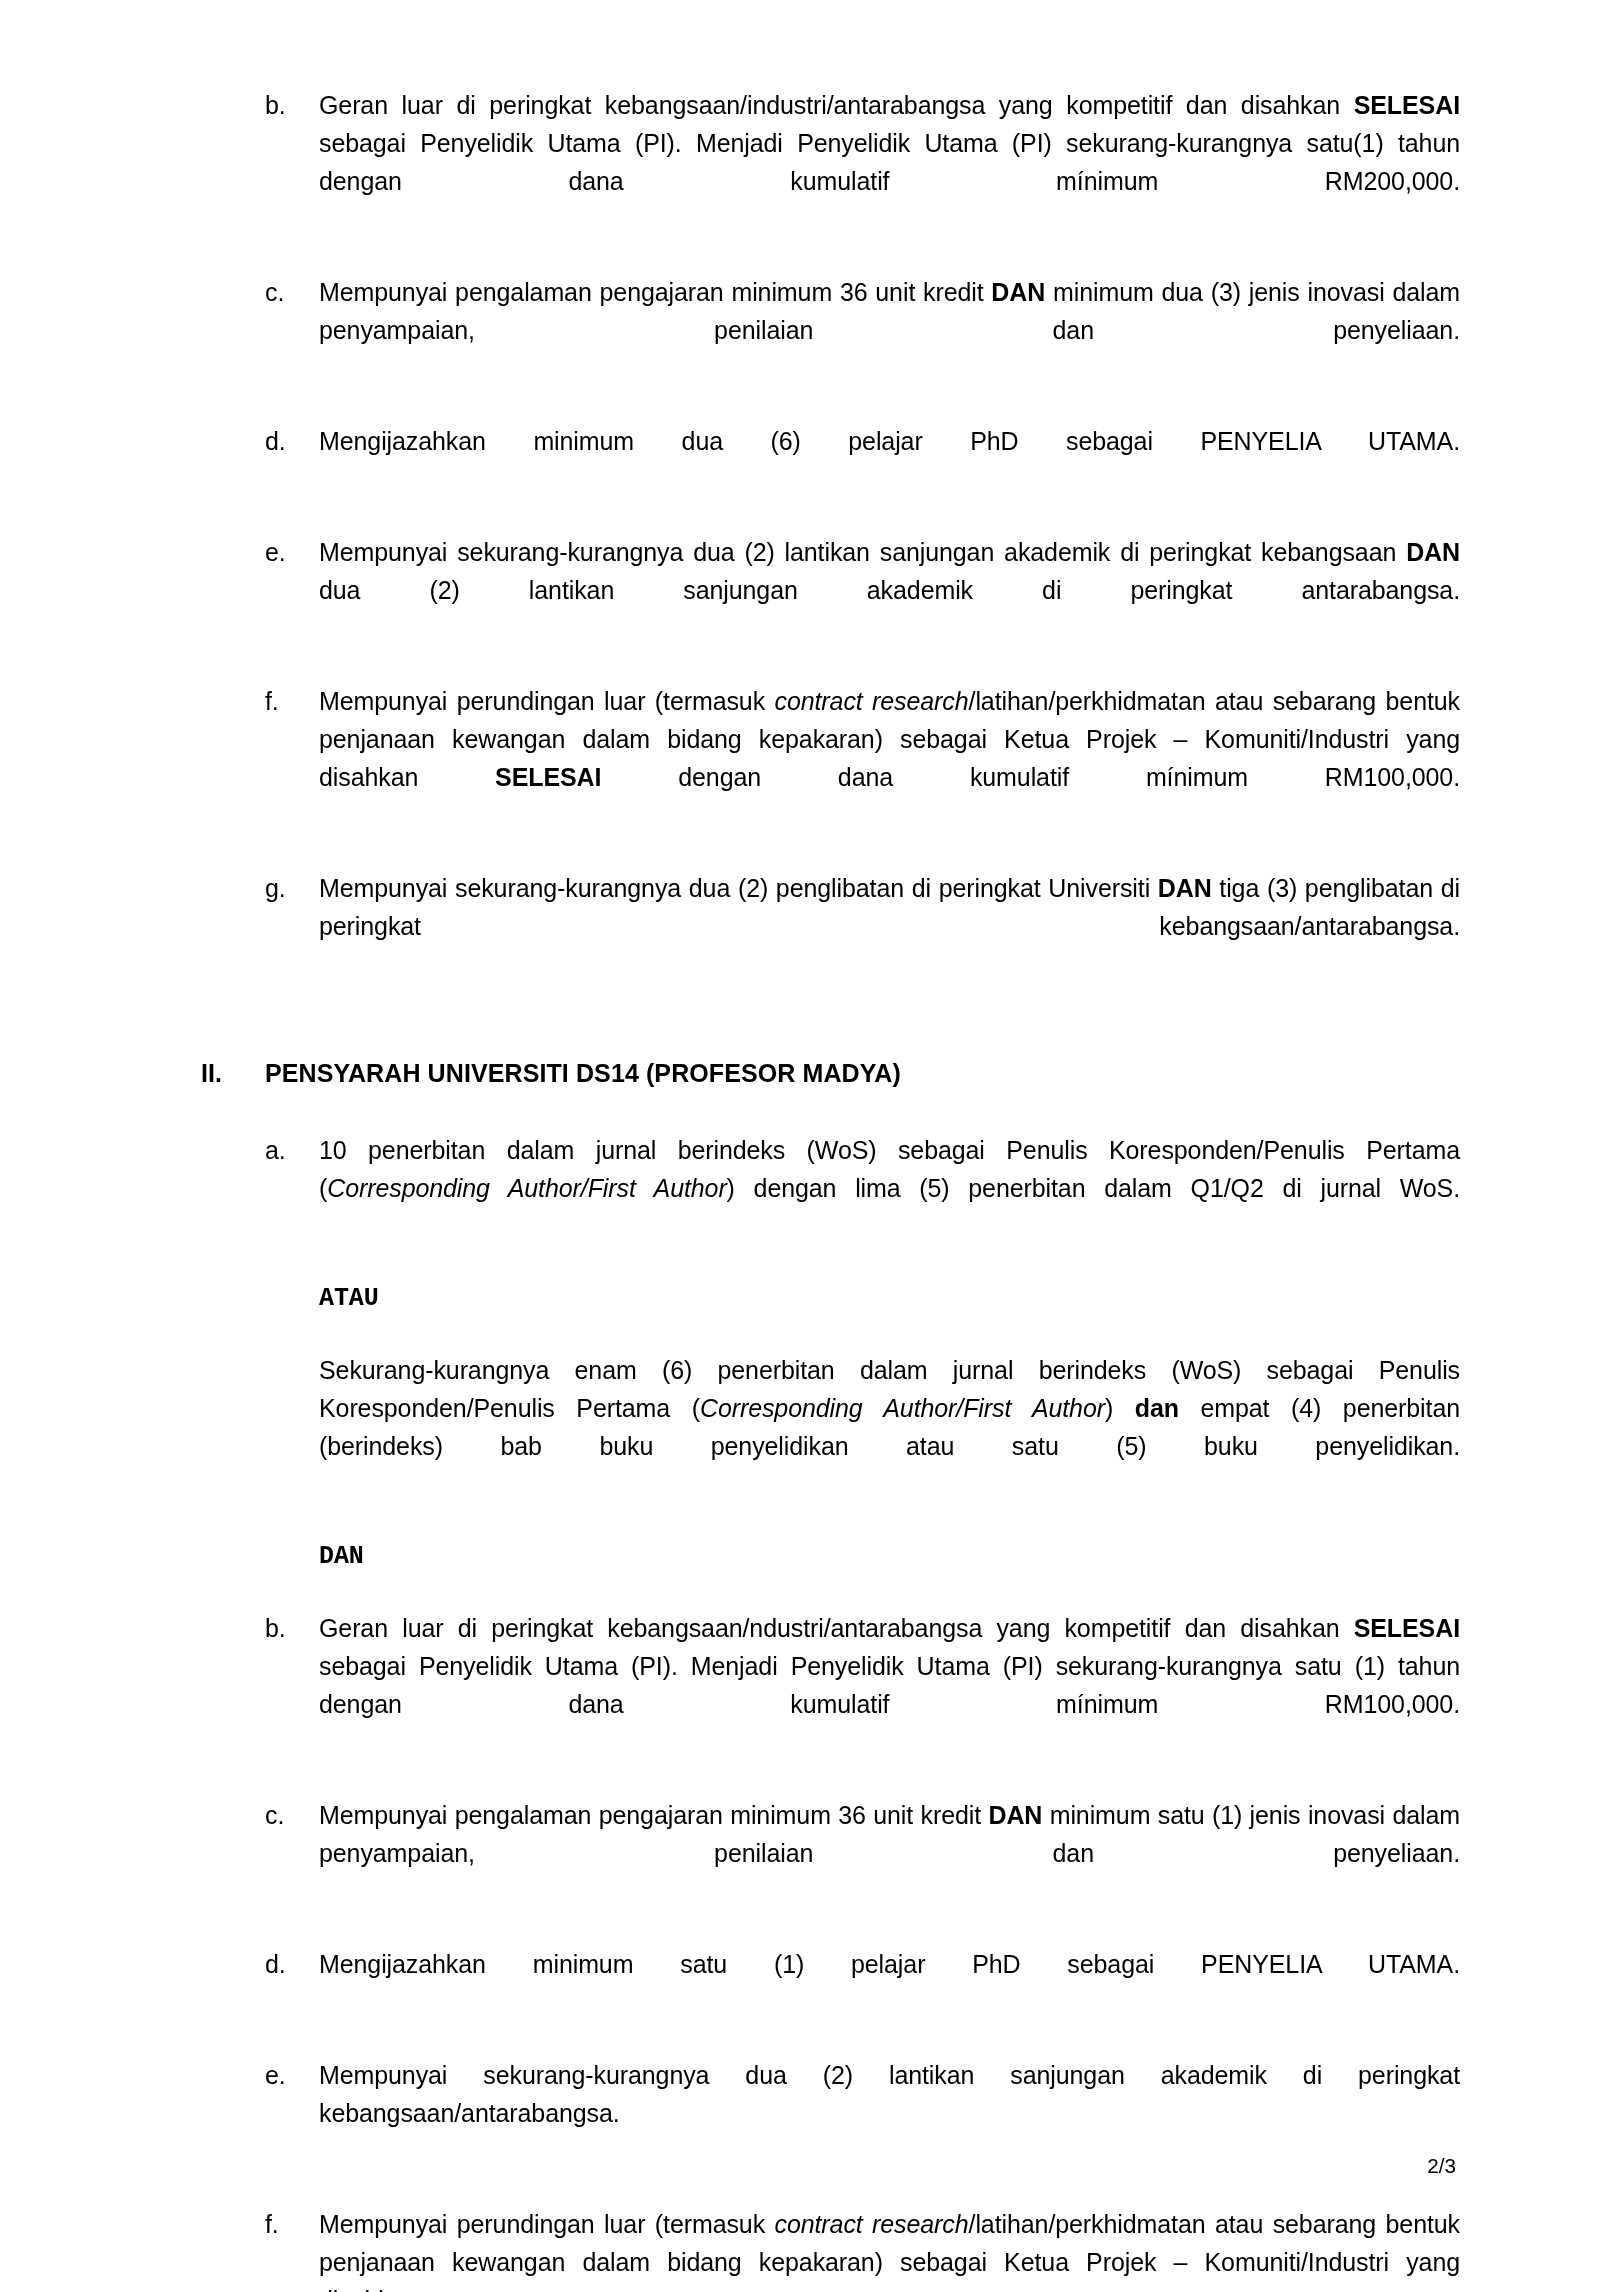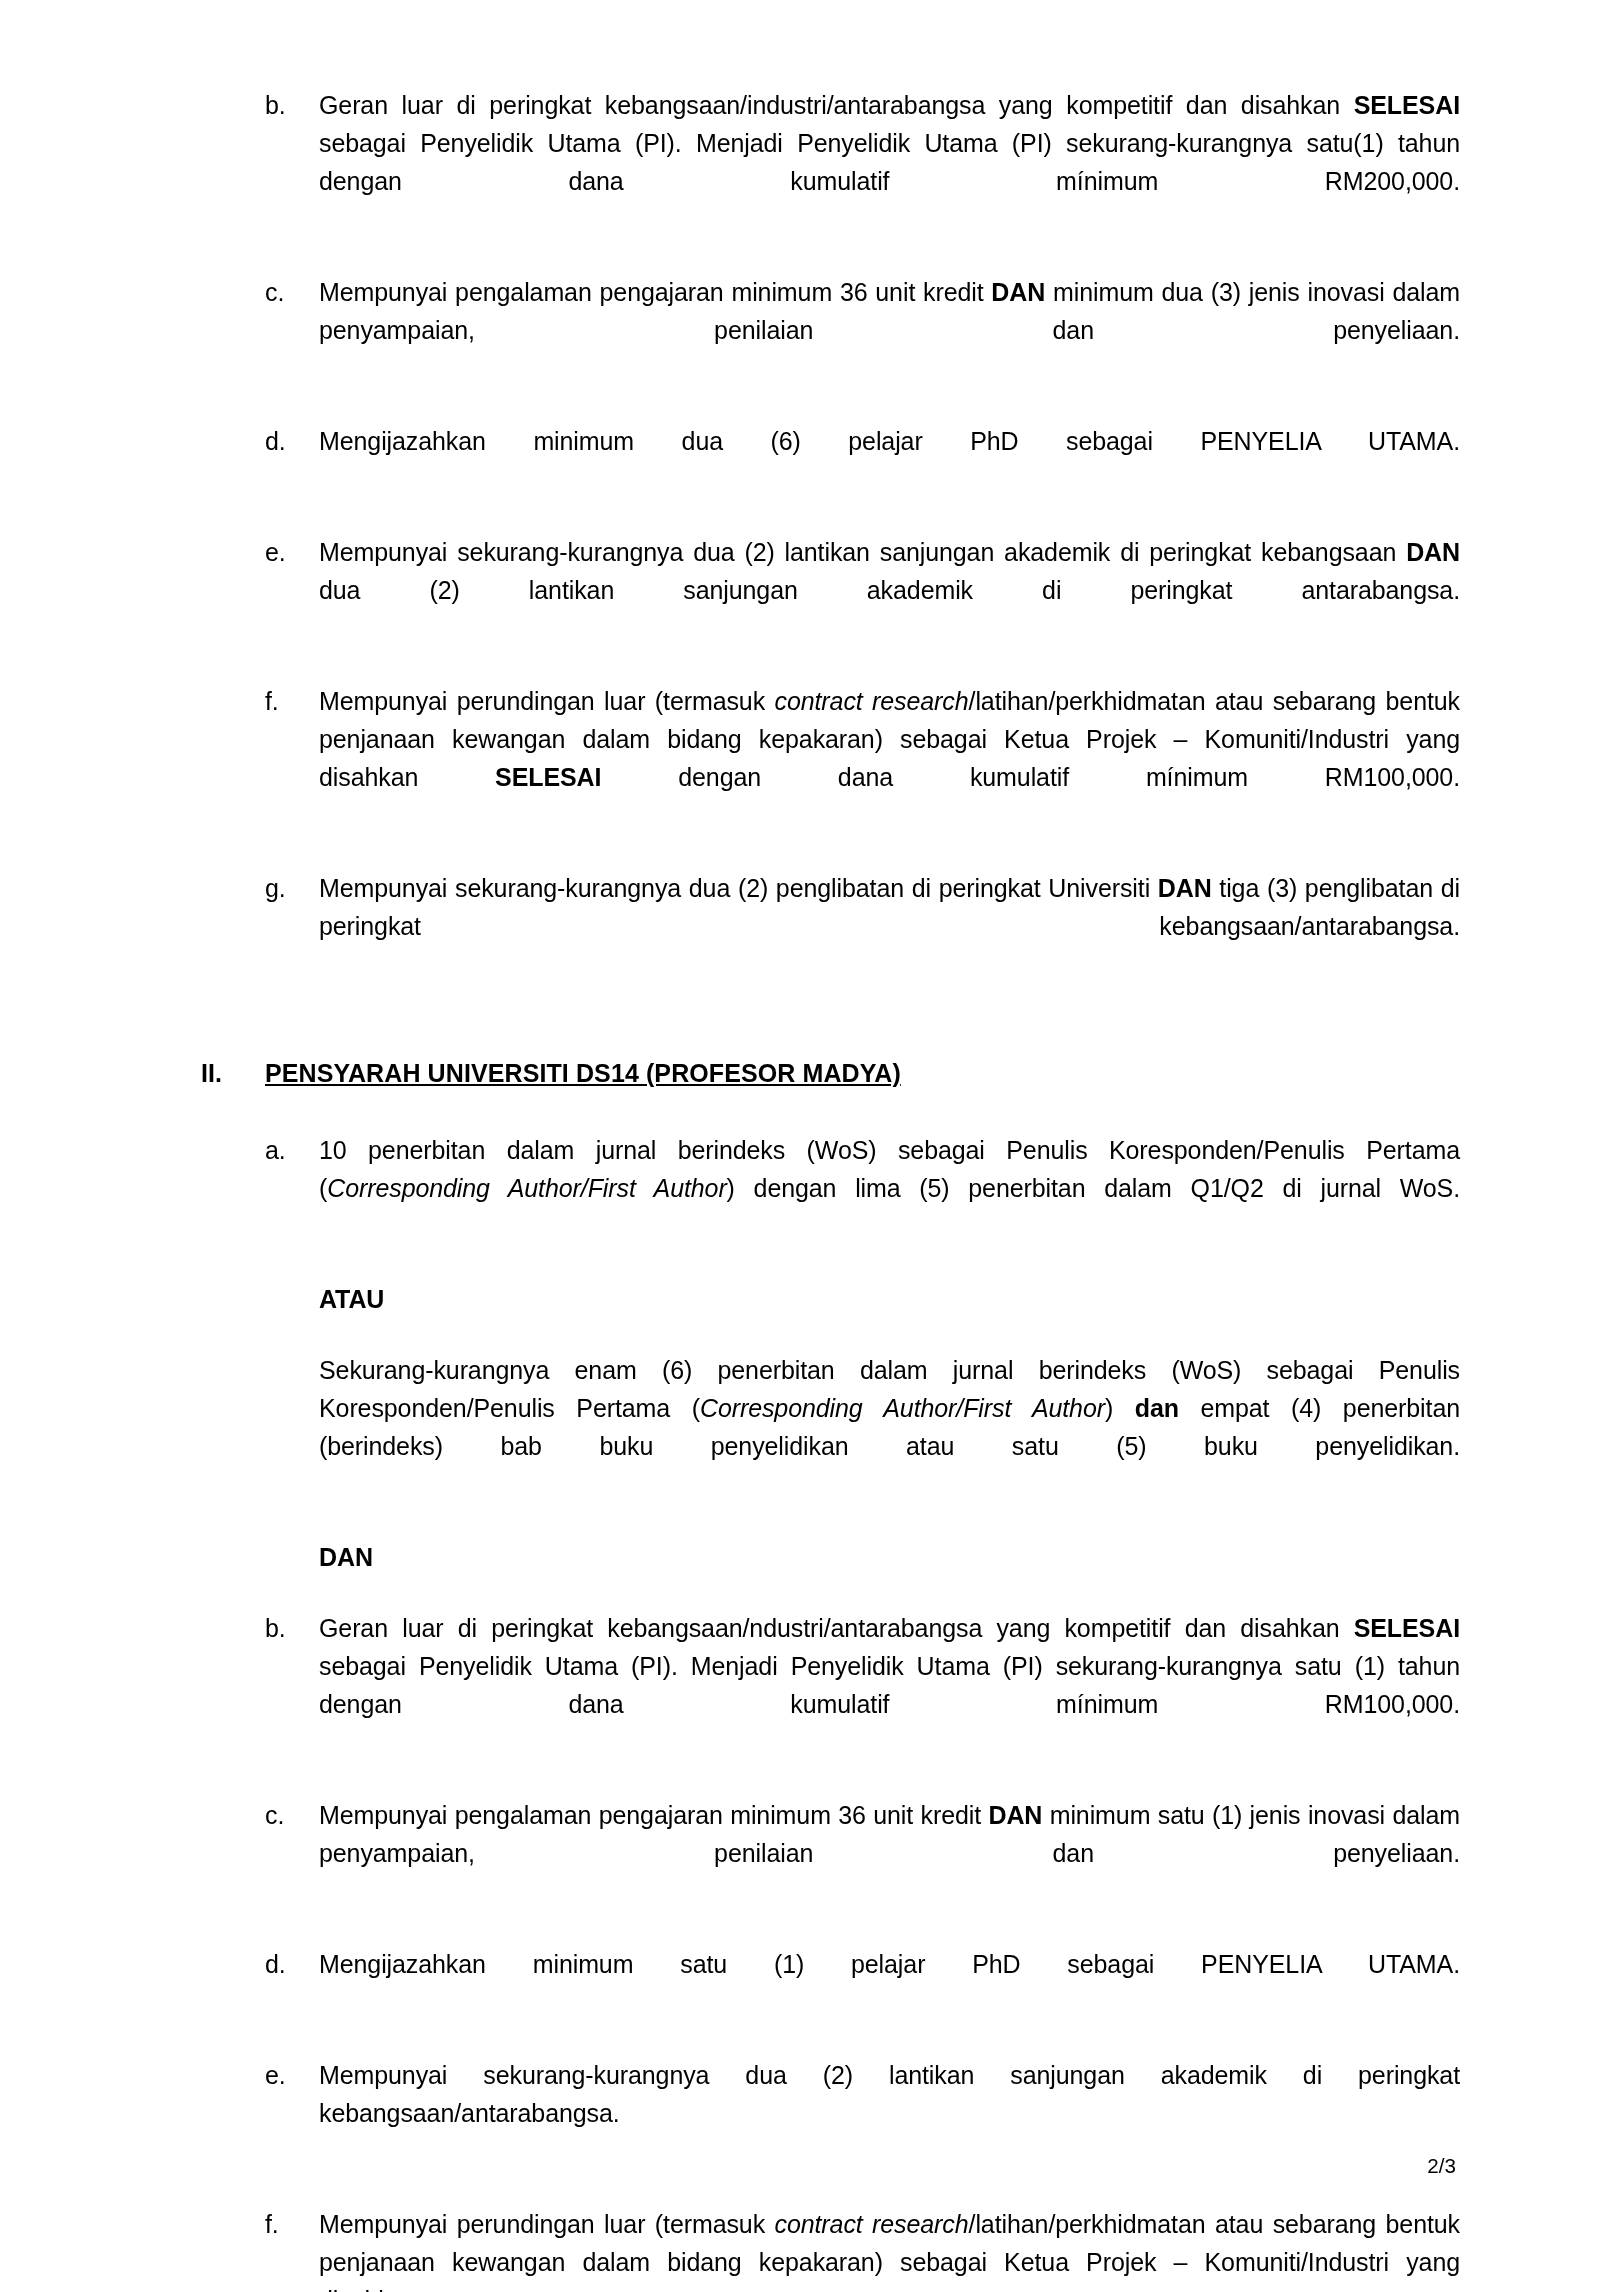--- a/index.html
+++ b/index.html
@@ -57,21 +57,20 @@
   }
 
   .section-heading {
     position: relative;
     margin: 71px 0 39px 0;
     padding-left: 0;
     font-size: 25px;
     font-weight: bold;
     line-height: 1.52;
     letter-spacing: 0.1px;
-    text-decoration: underline;
   }
   .section-heading .roman {
     display: inline-block;
     width: 64px;
   }
 
   
   .sub-block {
     margin: 0 0 35px 118px;
     font-size: 25px;
@@ -85,20 +84,21 @@
     display: inline-block;
     width: 100%;
   }
   .sub-block.no-justify {
     text-align: left;
   }
   .sub-block.no-justify::after { content: none; }
   .sub-block.kw {
     font-weight: bold;
     margin-bottom: 33px;
+    font-family: Liberation Mono, monospace;
   }
 
   b, .b { font-weight: bold; }
   i, .i { font-style: italic; margin-top: 28px; }
 
   .footer {
     position: absolute;
     right: 165px;
     bottom: 116px;
     font-size: 20.6px;

